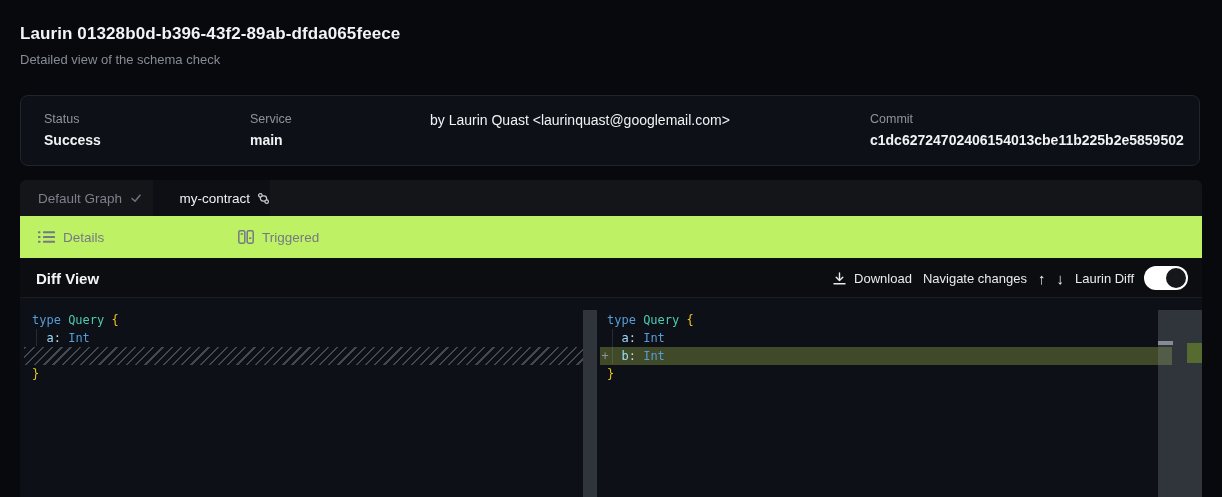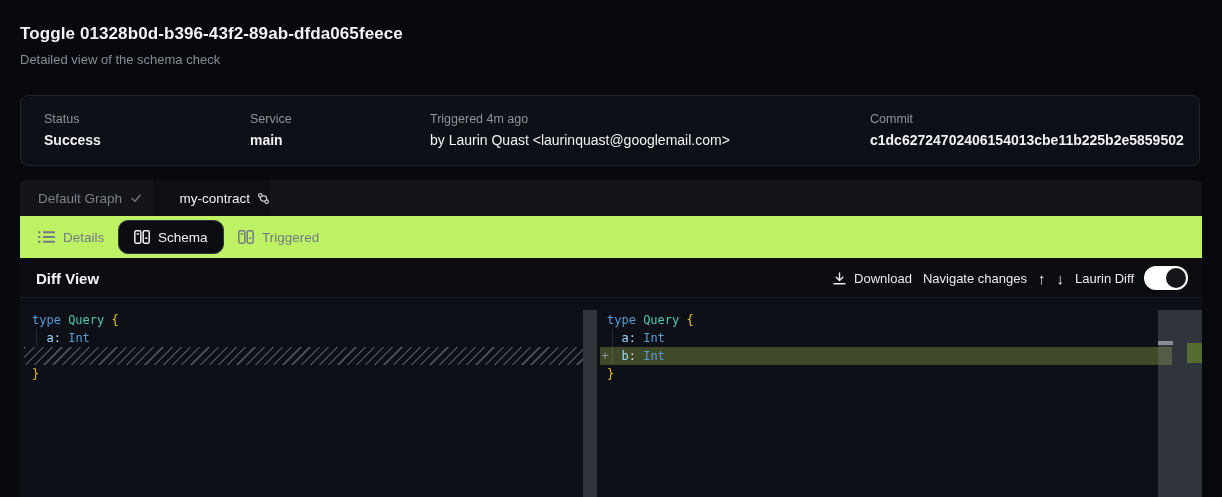--- a/index.html
+++ b/index.html
@@ -69,34 +69,33 @@
   .scrollbar-left{left:563px;width:14px;}
   .scrollbar-right{left:1138px;width:44px;}
   .sb-thumb-strip{position:absolute;left:1138px;top:43px;width:15px;height:4px;background:#868c95;}
   .ruler-added{position:absolute;left:1167px;top:45px;width:15px;height:20px;background:#566b2f;}
 
   .icon{display:inline-flex;align-items:center;justify-content:center;color:inherit;}
 </style>
 </head>
 <body>
 
-<div class="abs page-title">Toggle 01328b0d-b396-43f2-89ab-dfda065feece</div>
+<div class="abs page-title">Laurin 01328b0d-b396-43f2-89ab-dfda065feece</div>
 <div class="abs page-subtitle">Detailed view of the schema check</div>
 
 <div class="abs summary-card">
   <div class="sum-col col-status">
     <div class="sum-label">Status</div>
     <div class="sum-value">Success</div>
   </div>
   <div class="sum-col col-service">
     <div class="sum-label">Service</div>
     <div class="sum-value">main</div>
   </div>
   <div class="sum-col col-triggered">
-    <div class="sum-label">Triggered 4m ago</div>
     <div class="sum-value normal">by Laurin Quast &lt;laurinquast@googlemail.com&gt;</div>
   </div>
   <div class="sum-col col-commit">
     <div class="sum-label">Commit</div>
     <div class="sum-value">c1dc62724702406154013cbe11b225b2e5859502</div>
   </div>
 </div>
 
 <div class="abs section">
 
@@ -128,31 +127,20 @@
         <svg width="17" height="14" viewBox="0 0 17 14" fill="currentColor">
           <rect x="0" y="1.2" width="2.4" height="2" rx="0.5"></rect>
             <rect x="5" y="1.2" width="12" height="2" rx="0.5"></rect>
           <rect x="0" y="6" width="2.4" height="2" rx="0.5"></rect>
             <rect x="5" y="6" width="12" height="2" rx="0.5"></rect>
           <rect x="0" y="10.8" width="2.4" height="2" rx="0.5"></rect>
             <rect x="5" y="10.8" width="12" height="2" rx="0.5"></rect>
         </svg>
       </span>
       <span>Details</span>
-    </div>
-    <div class="subtab subtab-schema">
-      <span class="icon">
-        <svg width="16" height="14" viewBox="0 0 16 14" fill="none" stroke="currentColor" stroke-width="1.5">
-          <rect x="0.8" y="0.8" width="6" height="12.4" rx="1.4"></rect>
-            <rect x="9.2" y="0.8" width="6" height="12.4" rx="1.4"></rect>
-          <line x1="2.6" y1="4" x2="5" y2="4"></line>
-            <line x1="11" y1="8.2" x2="13.4" y2="8.2"></line>
-        </svg>
-      </span>
-      <span>Schema</span>
     </div>
     <div class="subtab subtab-supergraph">
       <span class="icon">
         <svg width="16" height="14" viewBox="0 0 16 14" fill="none" stroke="currentColor" stroke-width="1.5">
           <rect x="0.8" y="0.8" width="6" height="12.4" rx="1.4"></rect>
             <rect x="9.2" y="0.8" width="6" height="12.4" rx="1.4"></rect>
           <line x1="2.6" y1="4" x2="5" y2="4"></line>
             <line x1="11" y1="8.2" x2="13.4" y2="8.2"></line>
         </svg>
       </span>

